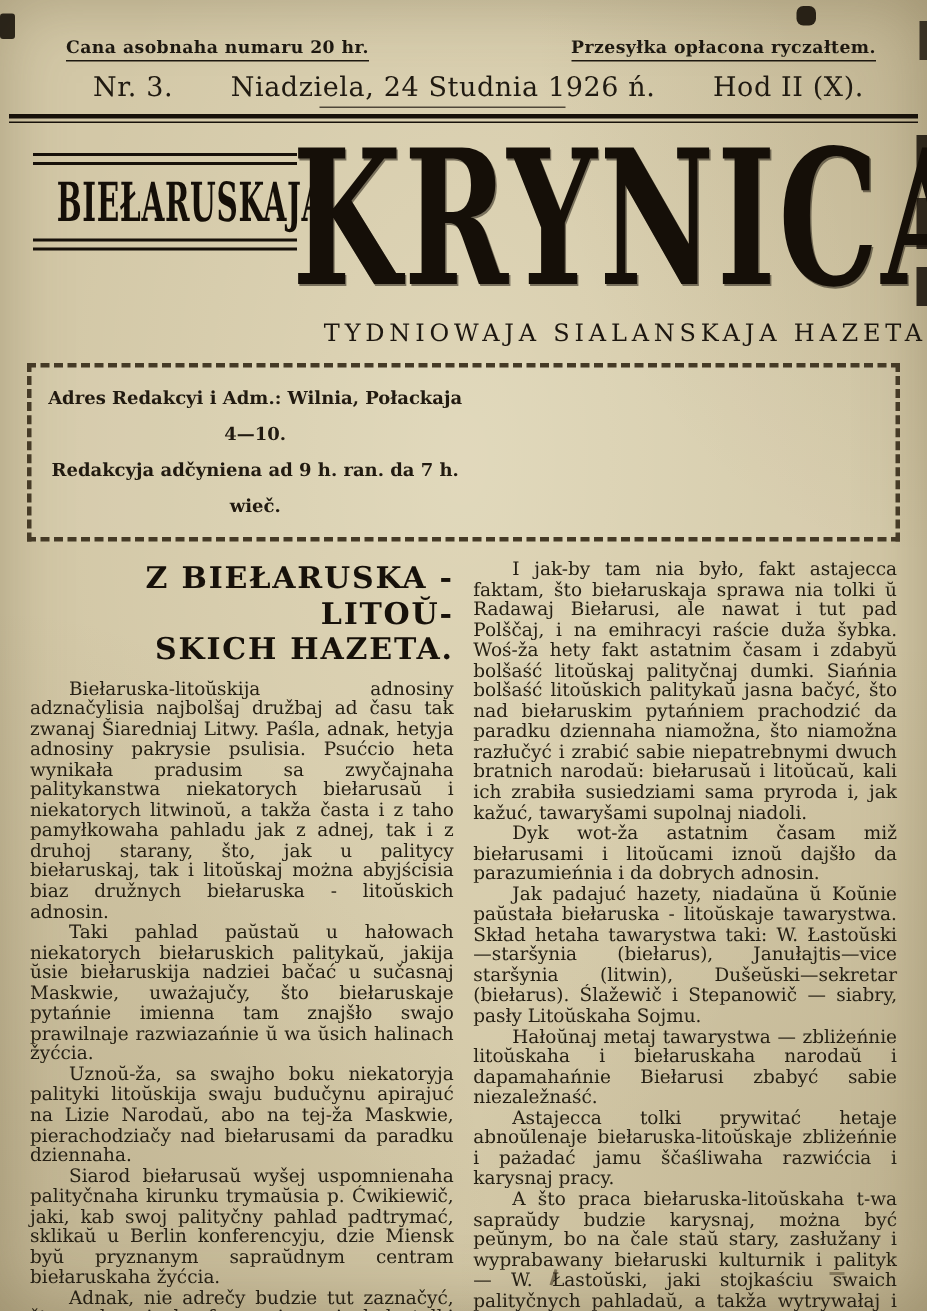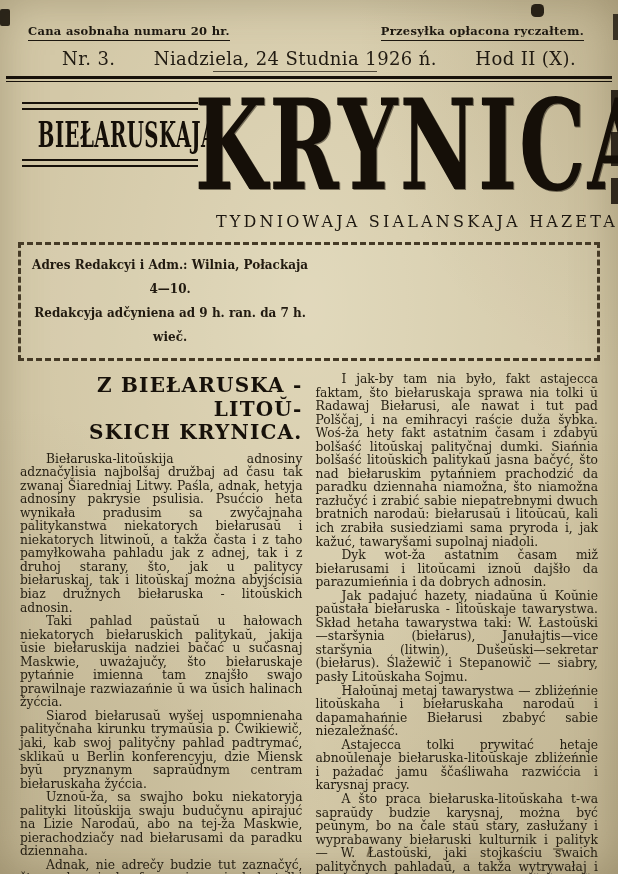--- a/index.html
+++ b/index.html
@@ -10,21 +10,21 @@
       radial-gradient(ellipse at 50% 35%, rgba(255,250,228,0.28), rgba(255,250,228,0) 62%),
       radial-gradient(ellipse at 100% 0%, rgba(115,98,60,0.18), rgba(0,0,0,0) 30%),
       radial-gradient(ellipse at 0% 100%, rgba(115,98,60,0.22), rgba(0,0,0,0) 38%),
       radial-gradient(ellipse at 100% 100%, rgba(115,98,60,0.22), rgba(0,0,0,0) 36%);
     box-shadow: inset 0 0 46px rgba(92,76,44,0.35);
     overflow:hidden;
     font-family:"DejaVu Serif", serif;
     color:#262014;
   }
   
-  .meta-row { display:flex; justify-content:space-between; padding:24px 34px 0 28px;gap:17px; }
+  .meta-row { display:flex; justify-content:space-between; padding:24px 34px 0 44px;gap:17px; }
   .meta { font-size:11.5px; font-weight:bold; letter-spacing:0.3px; color:#1d1810;
           border-bottom:1.5px solid #1d1810; padding-bottom:2px; white-space:nowrap; }
   .issue-row { display:flex; justify-content:space-between; align-items:baseline;
                padding:7px 42px 0 62px; font-size:18px; letter-spacing:0.4px; color:#201a11; }
   .issue-row .date { text-align:right; }
   .issue-row .date::after { content:""; display:block; width:58%; margin:2px auto 0;
                             border-bottom:1px solid rgba(32,26,17,0.75); }
   .rule-double { margin:4px 6px 0 6px; height:2px;
                  border-top:3.5px solid #17110a; border-bottom:1.5px solid #17110a; }
   
@@ -108,27 +108,27 @@
     <div class="info-cell left">
       <div>Adres Redakcyi i Adm.: Wilnia, Połackaja 4—10.</div>
       <div>Redakcyja adčyniena ad 9 h. ran. da 7 h. wieč.</div>
     </div>
   </div>
 
   <div class="article">
     <div class="col">
       <h1 class="article-title">
         <span>Z BIEŁARUSKA - LITOŬ-</span><br>
-        <span>SKICH KRYNICA.</span>
+        <span>SKICH HAZETA.</span>
       </h1>
       <div class="paras">
           <p>Biełaruska-litoŭskija adnosiny adznačylisia najbolšaj družbaj ad času tak zwanaj Šiaredniaj Litwy. Paśla, adnak, hetyja adnosiny pakrysie psulisia. Psućcio heta wynikała pradusim sa zwyčajnaha palitykanstwa niekatorych biełarusaŭ i niekatorych litwinoŭ, a takža časta i z taho pamyłkowaha pahladu jak z adnej, tak i z druhoj starany, što, jak u palitycy biełaruskaj, tak i litoŭskaj można abyjścisia biaz družnych biełaruska - litoŭskich adnosin.</p>
           <p>Taki pahlad paŭstaŭ u hałowach niekatorych biełaruskich palitykaŭ, jakija ŭsie biełaruskija nadziei bačać u sučasnaj Maskwie, uważajučy, što biełaruskaje pytańnie imienna tam znajšło swajo prawilnaje razwiazańnie ŭ wa ŭsich halinach žyćcia.</p>
+          <p>Uznoŭ-ža, sa swajho boku niekatoryja palityki litoŭskija swaju budučynu apirajuć na Lizie Narodaŭ, abo na tej-ža Maskwie, pierachodziačy nad biełarusami da paradku dziennaha.</p>
           <p>Siarod biełarusaŭ wyšej uspomnienaha palityčnaha kirunku trymaŭsia p. Ćwikiewič, jaki, kab swoj palityčny pahlad padtrymać, sklikaŭ u Berlin konferencyju, dzie Miensk byŭ pryznanym sapraŭdnym centram biełaruskaha žyćcia.</p>
-          <p>Uznoŭ-ža, sa swajho boku niekatoryja palityki litoŭskija swaju budučynu apirajuć na Lizie Narodaŭ, abo na tej-ža Maskwie, pierachodziačy nad biełarusami da paradku dziennaha.</p>
           <p>Adnak, nie adrečy budzie tut zaznačyć, što na henuju konferencyju pryjechała tolki niewialikaja hrupka biełaruskich emihrantaŭ i što bolšaść biełaruskaj emihracyi, što znachodzicca ŭ Litwie i Čechii i dalej trymajecca biełaruskaha narodnaha ściahu, nia hodzicca z sučasnym pałażeńniem Biełarusi ani ŭ Polščy, ani ŭ S.S.S.R. i snujeć dumku ab poŭnaj biełaruskaj niezaležnaści.</p>
         </div>
     </div>
     <div class="col">
       <div class="paras">
           <p>I jak-by tam nia było, fakt astajecca faktam, što biełaruskaja sprawa nia tolki ŭ Radawaj Biełarusi, ale nawat i tut pad Polščaj, i na emihracyi raście duža šybka. Woś-ža hety fakt astatnim časam i zdabyŭ bolšaść litoŭskaj palityčnaj dumki. Siańnia bolšaść litoŭskich palitykaŭ jasna bačyć, što nad biełaruskim pytańniem prachodzić da paradku dziennaha niamožna, što niamožna razłučyć i zrabić sabie niepatrebnymi dwuch bratnich narodaŭ: biełarusaŭ i litoŭcaŭ, kali ich zrabiła susiedziami sama pryroda i, jak kažuć, tawaryšami supolnaj niadoli.</p>
           <p>Dyk wot-ža astatnim časam miž biełarusami i litoŭcami iznoŭ dajšło da parazumieńnia i da dobrych adnosin.</p>
           <p>Jak padajuć hazety, niadaŭna ŭ Koŭnie paŭstała biełaruska - litoŭskaje tawarystwa. Skład hetaha tawarystwa taki: W. Łastoŭski—staršynia (biełarus), Janułajtis—vice staršynia (litwin), Dušeŭski—sekretar (biełarus). Ślažewič i Stepanowič — siabry, pasły Litoŭskaha Sojmu.</p>
           <p>Hałoŭnaj metaj tawarystwa — zbliżeńnie litoŭskaha i biełaruskaha narodaŭ i dapamahańnie Biełarusi zbabyć sabie niezaležnaść.</p>
           <p>Astajecca tolki prywitać hetaje abnoŭlenaje biełaruska-litoŭskaje zbliżeńnie i pażadać jamu ščaśliwaha razwićcia i karysnaj pracy.</p>

